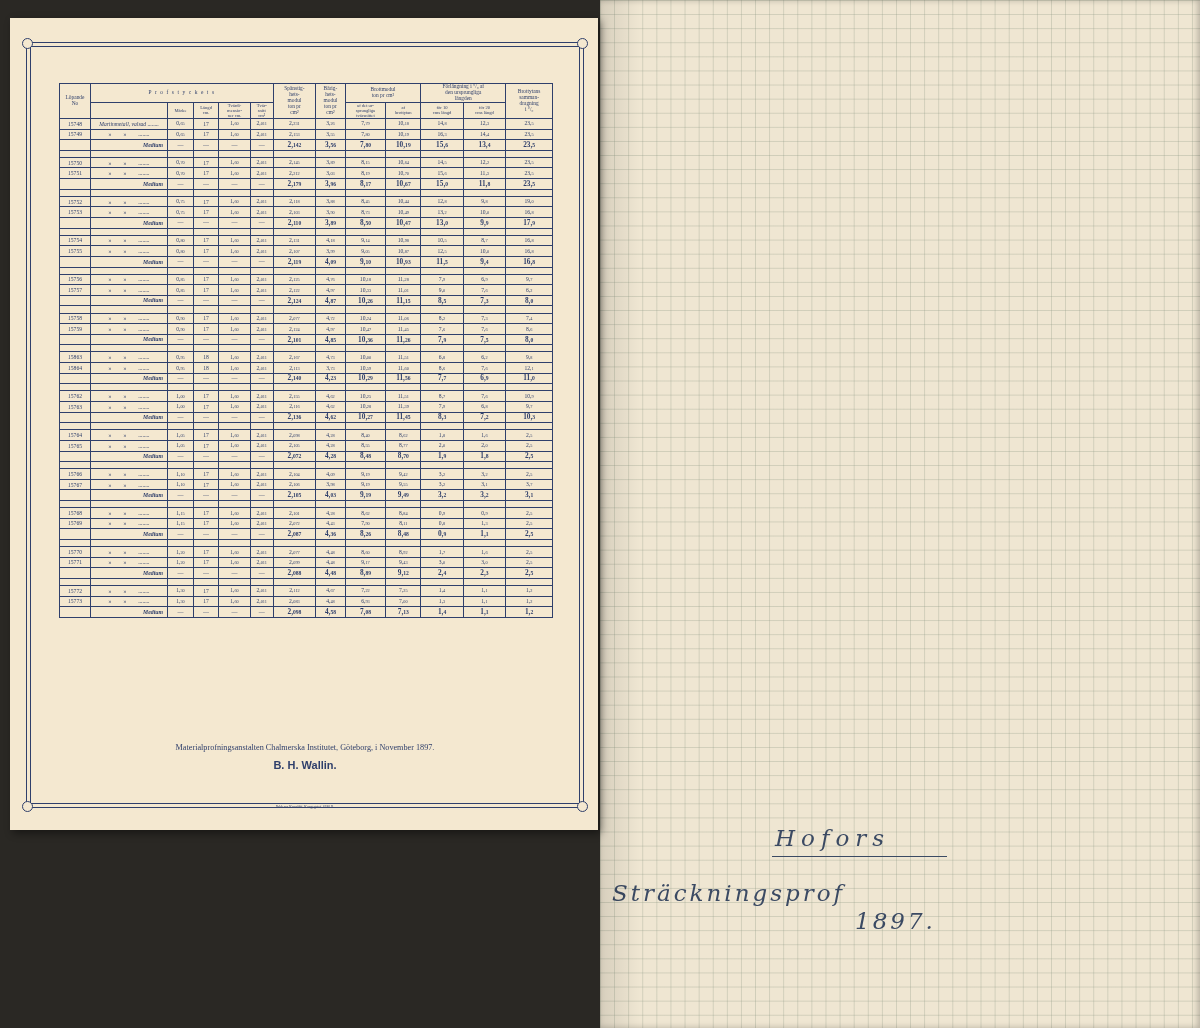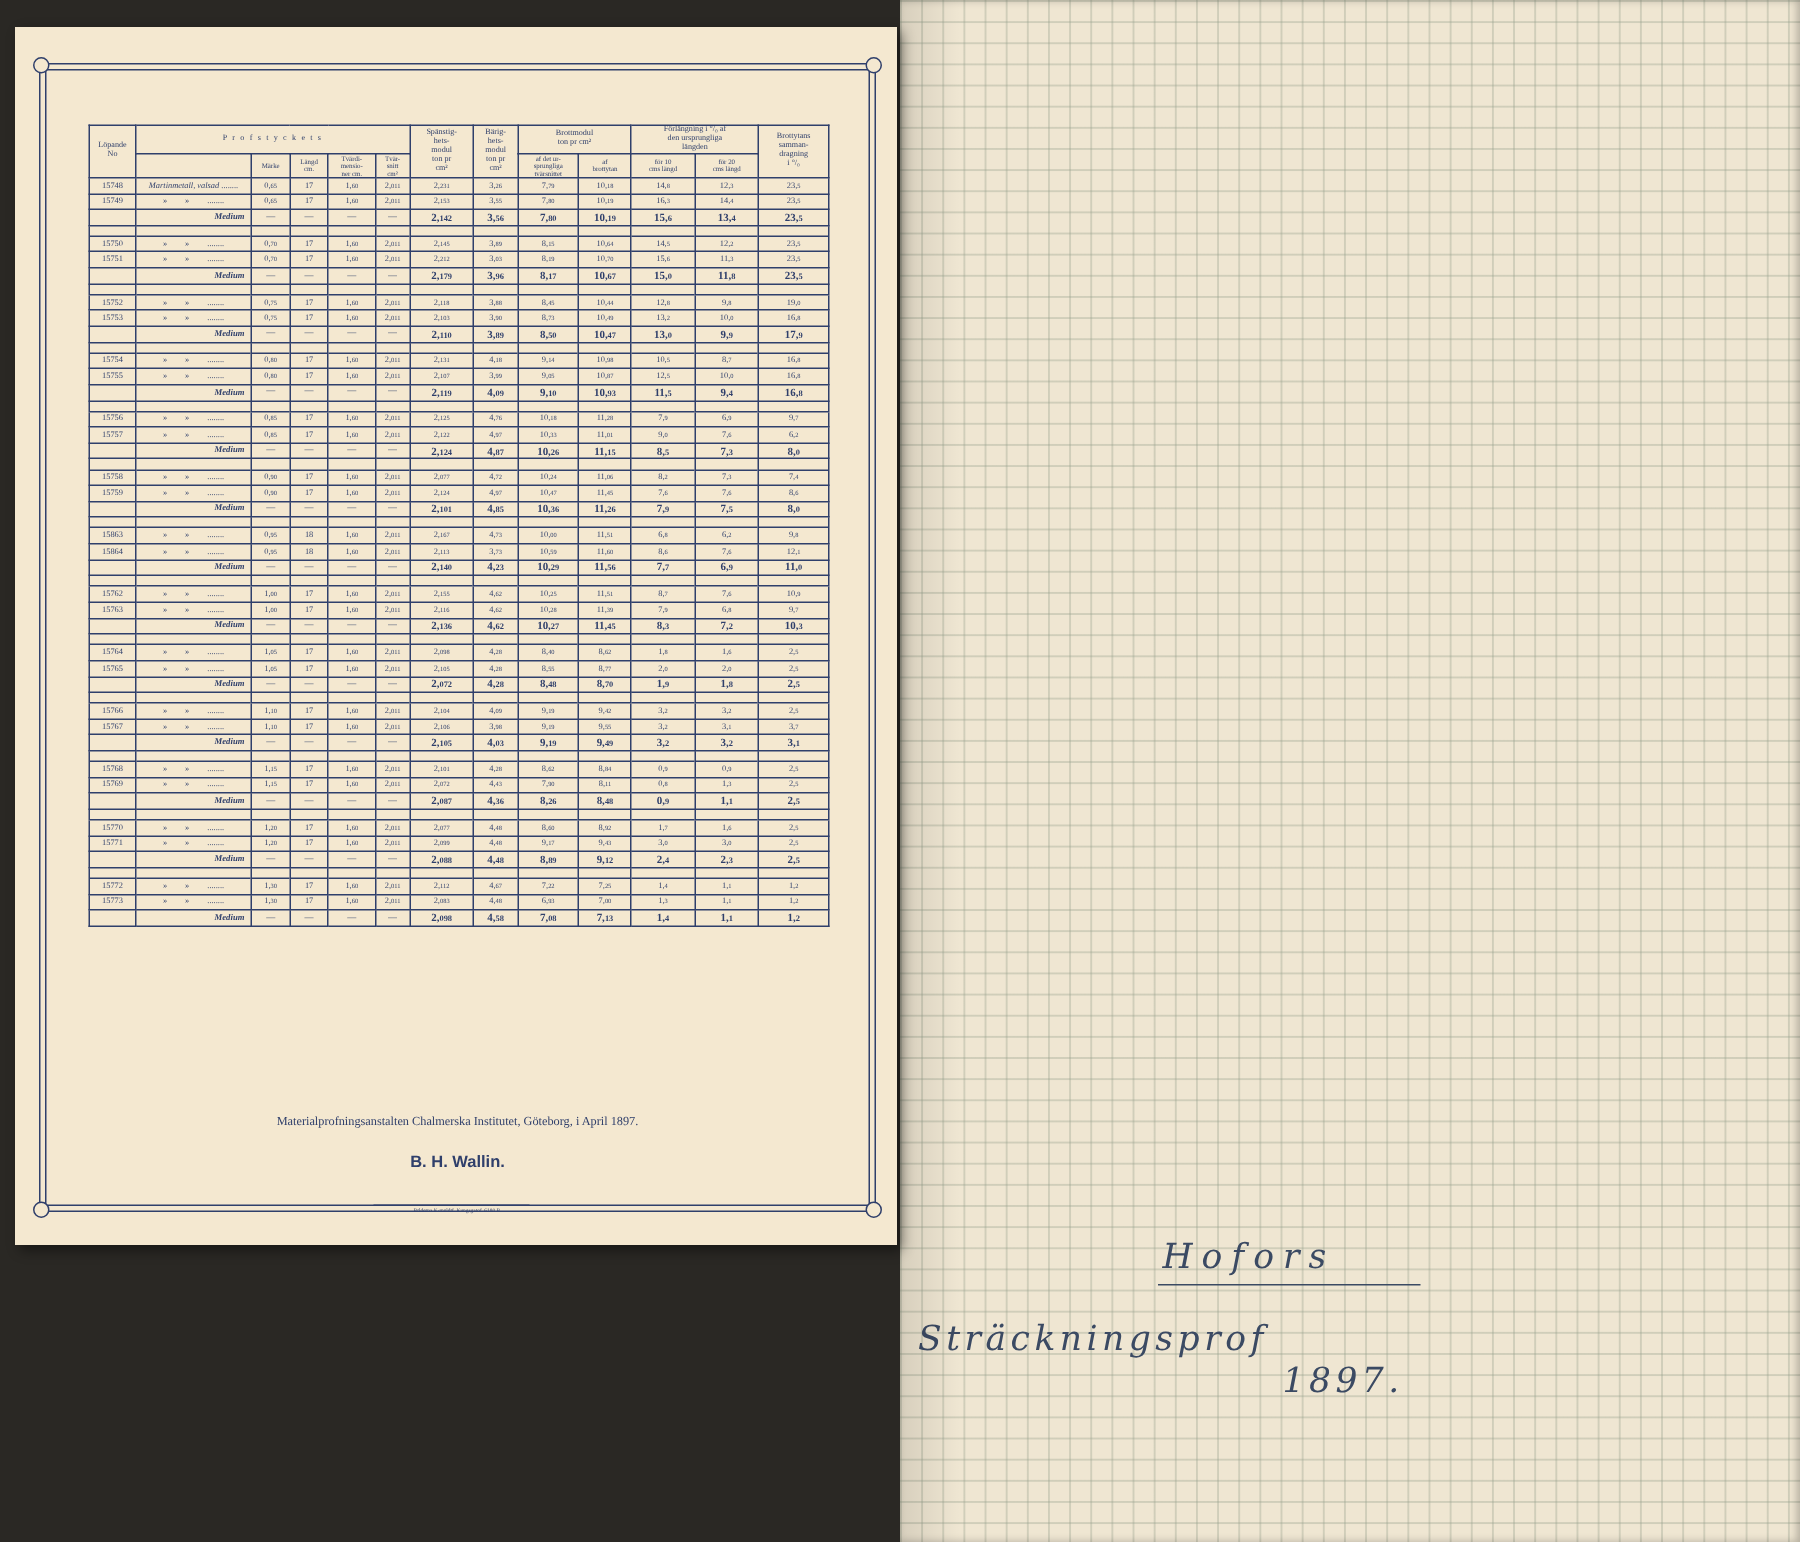--- a/index.html
+++ b/index.html
@@ -80,21 +80,21 @@
   tr.medrow td.lbl{font-size:5.8px;font-weight:bold;}
   tr.medrow td.dash{font-size:6px;font-weight:normal;}
   tr.gap td{border-left:0.4px solid #2f3f6b;border-right:0.4px solid #2f3f6b;border-top:0;border-bottom:0;height:5px;}
   .dec{font-size:4.3px;}
   tr.medrow .dec{font-size:5.6px;}
 
   .signature{
     position:absolute;left:0;right:0;top:700px;text-align:center;color:#2f3f6b;
   }
   .sig-line1{font-size:8.2px;}
-  .sig-line2{font-size:11px;font-weight:bold;font-family:"Liberation Sans",sans-serif;margin-top:17px;}
+  .sig-line2{font-size:11px;font-weight:bold;font-family:"Liberation Sans",sans-serif;margin-top:7px;}
   .printer{
     position:absolute;left:0;right:0;top:762px;text-align:center;color:#2f3f6b;font-size:3.6px;
   }
   .printer-underline{position:absolute;left:222px;top:760px;width:104px;height:.5px;background:#2f3f6b;}
 </style>
 </head>
 <body>
 
 <div id="root">
 
@@ -950,20 +950,20 @@
               <td>7,<span class="dec">08</span></td>
               <td>7,<span class="dec">13</span></td>
               <td>1,<span class="dec">4</span></td>
               <td>1,<span class="dec">1</span></td>
               <td>1,<span class="dec">2</span></td>
             </tr>
           </tbody>
       </table>
 
       <div class="signature">
-        <div class="sig-line1">Materialprofningsanstalten Chalmerska Institutet, Göteborg, i April 1897.</div>
+        <div class="sig-line1">Materialprofningsanstalten Chalmerska Institutet, Göteborg, i November 1897.</div>
         <div class="sig-line2">B. H. Wallin.</div>
       </div>
       <div class="printer-underline"></div>
       <div class="printer">Brlderna K-mnldtf. Kungsgatof.  6180 B.</div>
     </div>
   </div>
 </div>
 
 </body></html>

